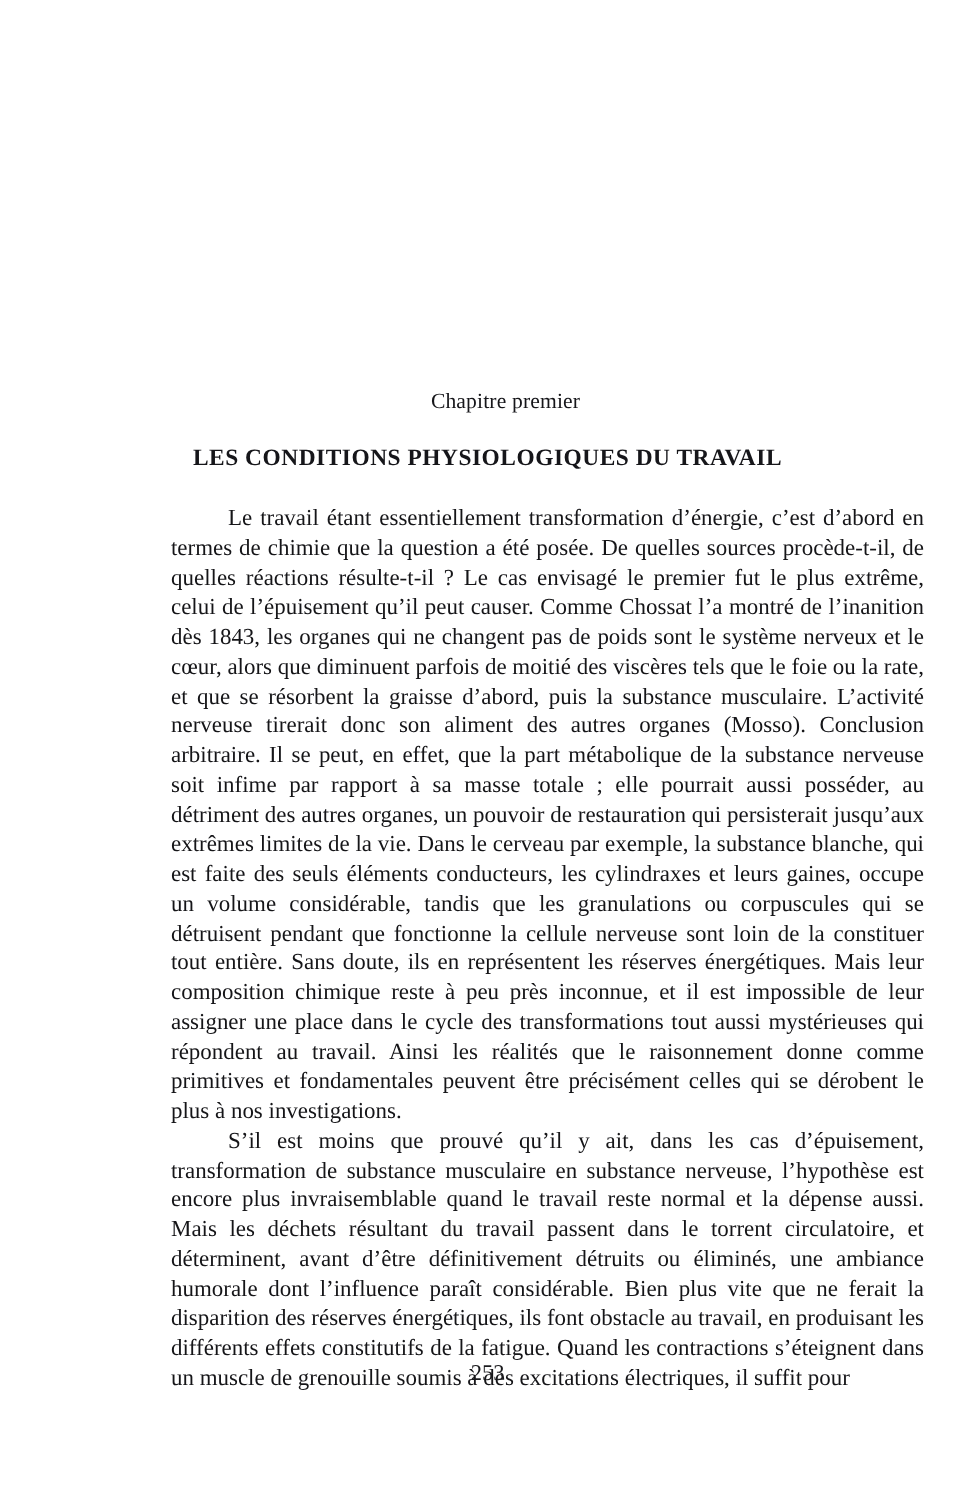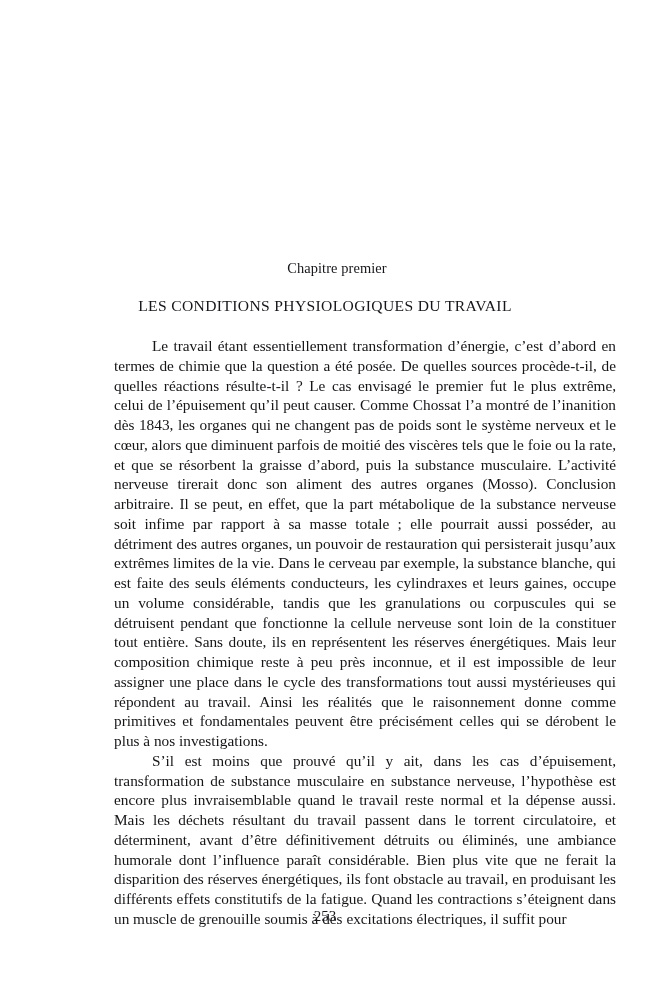--- a/index.html
+++ b/index.html
@@ -50,21 +50,21 @@
     text-align: center;
     font-size: 15.6px;
     line-height: 1.2;
     margin: 0;
     padding: 0;
     position: absolute;
     top: 297px;
     left: 0;
     width: 502px;
     letter-spacing: 0.35px;
-    font-weight: normal;
+    font-weight: bold;
     color: #16161a;
   }
 
   .body-text {
     position: absolute;
     top: 336px;
     left: 0;
     width: 502px;
     font-size: 15.3px;
     line-height: 19.75px;

